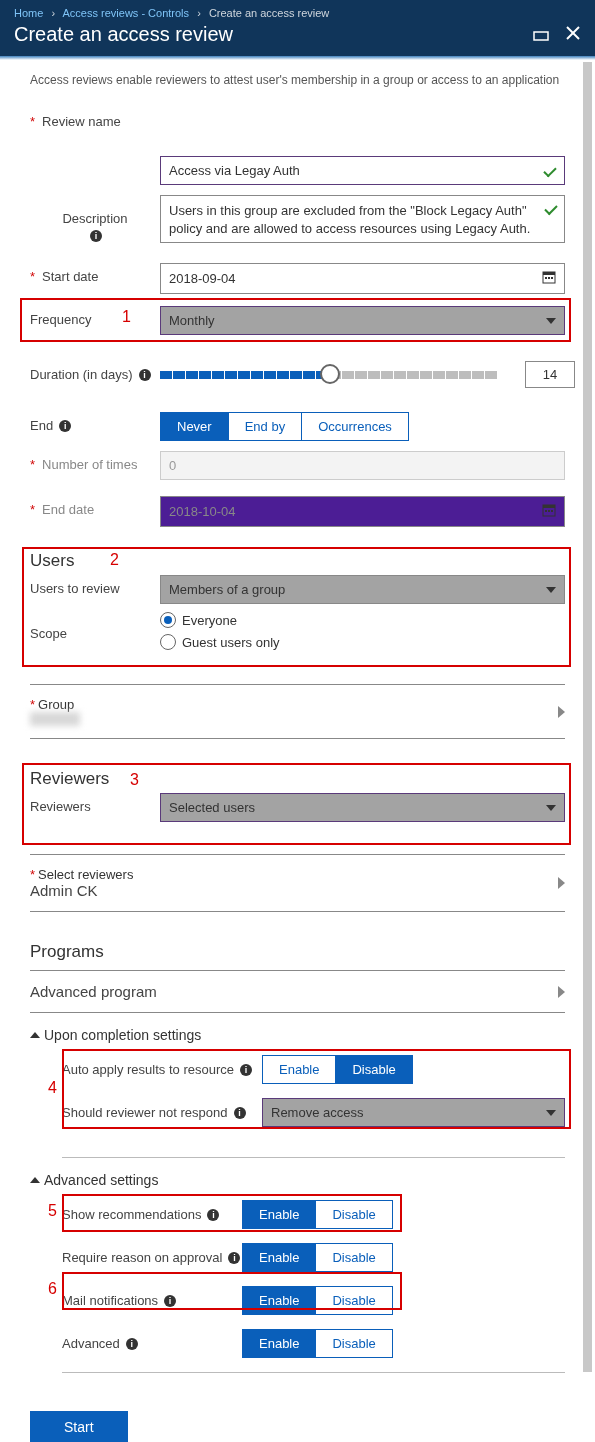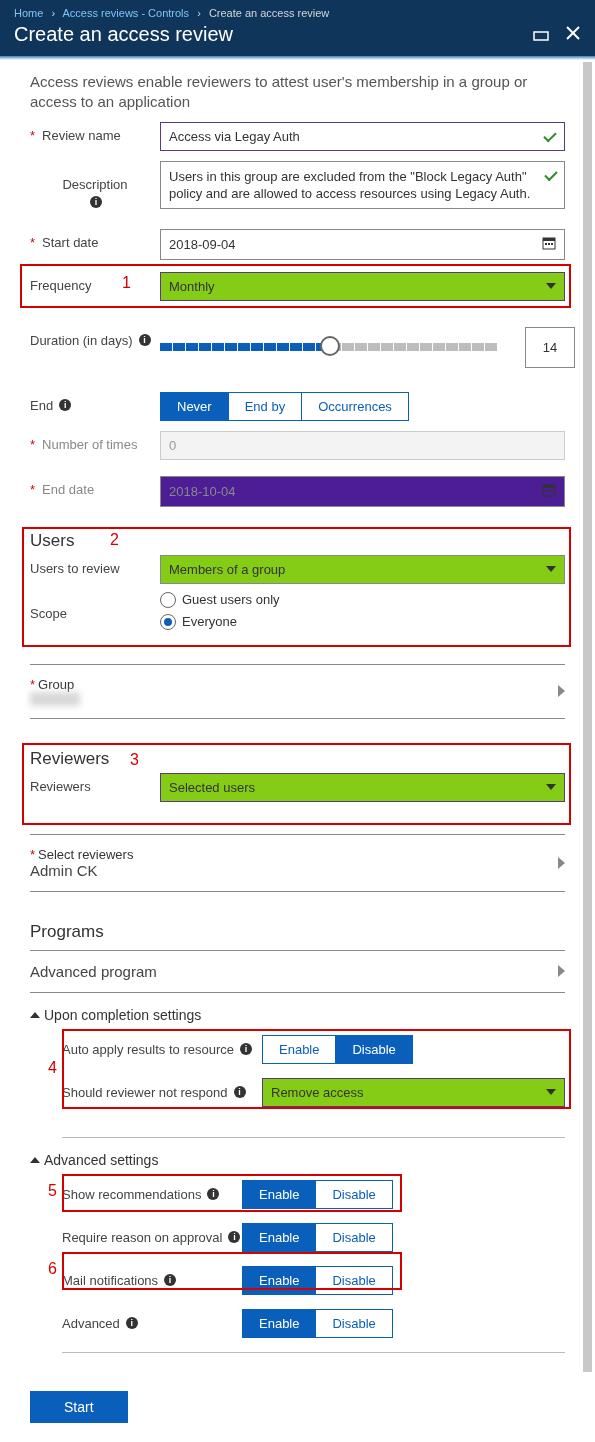--- a/index.html
+++ b/index.html
@@ -37,21 +37,21 @@
     background: #fff;
   }
   .scrollbar {
     position: absolute; right: 3px; top: 2px; width: 9px; height: 1310px;
     background: #f1f1f1;
   }
   .scrollbar-thumb {
     position: absolute; top: 0; width: 9px; height: 1310px;
     background: #c8c8c8;
   }
-  .intro { color: #555; font-size: 15px; margin-bottom: 9px; line-height: 1.35; }
+  .intro { color: #555; font-size: 12px; margin-bottom: 20px; line-height: 1.35; }
   .form-row { display: flex; align-items: flex-start; margin-bottom: 10px; }
   .form-row.tight { margin-bottom: 8px; }
   .labelcol {
     width: 130px; flex: 0 0 130px;
     font-size: 13px; color: #444;
     padding-top: 6px;
     display:flex; align-items:center; gap:4px;
   }
   .fieldcol { flex: 1; }
   .req { color: #d10808; margin-right: 3px; }
@@ -77,42 +77,42 @@
   }
   .date-input {
     width: 100%; border: 1px solid #888; padding:6px 8px; display:flex; align-items:center;
     background:#fff;
   }
   .date-input.disabled { background:#4c1d95; color:#888; }
   .date-input .val { flex:1; font-size:13px; }
   .cal-icon svg { width:14px; height:14px; }
   .select-box {
     width: 100%; border: 1px solid #5a3a7a; padding:6px 8px; display:flex; align-items:center;
-    background:#84cc16;
+    background:#a3a3a3;
   }
   .select-box.normal { border:1px solid #888; }
   .select-box .val { flex:1; font-size:13px; color:#333; }
   .chev { width:0; height:0; border-left:5px solid transparent; border-right:5px solid transparent; border-top:6px solid #333; }
   .highlight-box {
     border: 2px solid #d60000;
     position: absolute;
     pointer-events: none;
   }
   .red-num {
     color:#d60000; font-weight: normal; font-size:16px; position:absolute; pointer-events:none;
   }
   .slider-row { display:flex; align-items:center; gap:14px; }
   .slider-track { display:flex; align-items:center; gap:1px; position:relative; }
   .tick { width:12px; height:8px; background:#bdbdbd; }
   .tick.filled { background:#0a5fba; }
   .slider-handle {
     width:20px; height:20px; border-radius:50%; background:#fff;
     border:2px solid #666; position:absolute; top:-7px;
   }
-  .num-box { width:50px; border:1px solid #888; padding:12px; text-align:center; font-size:13px; }
+  .num-box { width:50px; border:1px solid #888; padding:5px; text-align:center; font-size:13px; }
   .btn-group { display:flex; }
   .btn-group .btn {
     border:1px solid #0a5fba; padding:6px 16px; font-size:13px; background:#fff; color:#0a5fba;
     margin-left:-1px; cursor:pointer;
   }
   .btn-group .btn.active { background:#0a5fba; color:#fff; }
   .btn-group .btn:first-child { margin-left:0; }
   .disabled-input { width:100%; border:1px solid #ccc; background:#f3f3f3; padding:6px 8px; color:#999; font-size:13px; }
   .section-heading { font-size:17px; color:#333; margin-bottom:4px; }
   .hr { border:none; border-top:1px solid #888; margin: 8px 0 8px 0; }
@@ -177,21 +177,21 @@
     <div class="scrollbar-thumb"></div>
   </div>
 
   <div class="intro">Access reviews enable reviewers to attest user's membership in a group or access to an application</div>
 
   <div class="form-row">
     <div class="labelcol">
         <span class="req">*</span>
         <span>Review name</span>
       </div>
-    <div class="fieldcol" style="position:relative;">
+    <div class="fieldcol" style="position:relative;margin-top:48px;">
       <div class="txt-input validated">Access via Legay Auth</div>
     </div>
   </div>
 
   <div class="form-row">
     <div class="labelcol" style="padding-top:16px;flex-direction:column;">
         <span>Description</span>
         <span class="info-icon">i</span>
       </div>
     <div class="fieldcol validated-area">
@@ -343,26 +343,26 @@
           <span class="chev"></span>
         </div>
       </div>
     </div>
     <div class="form-row">
       <div class="labelcol" style="padding-top:14px;">
           <span>Scope</span>
         </div>
       <div class="fieldcol">
         <div class="radio-row">
+            <span class="radio sel"></span>
+            <span>Everyone</span>
+          </div>
+        <div class="radio-row">
             <span class="radio"></span>
             <span>Guest users only</span>
-          </div>
-        <div class="radio-row">
-            <span class="radio sel"></span>
-            <span>Everyone</span>
           </div>
       </div>
     </div>
   </div>
 
   <div style="height:10px;"></div>
   <hr class="hr">
 
   <div class="nav-row">
     <div class="lbl">

